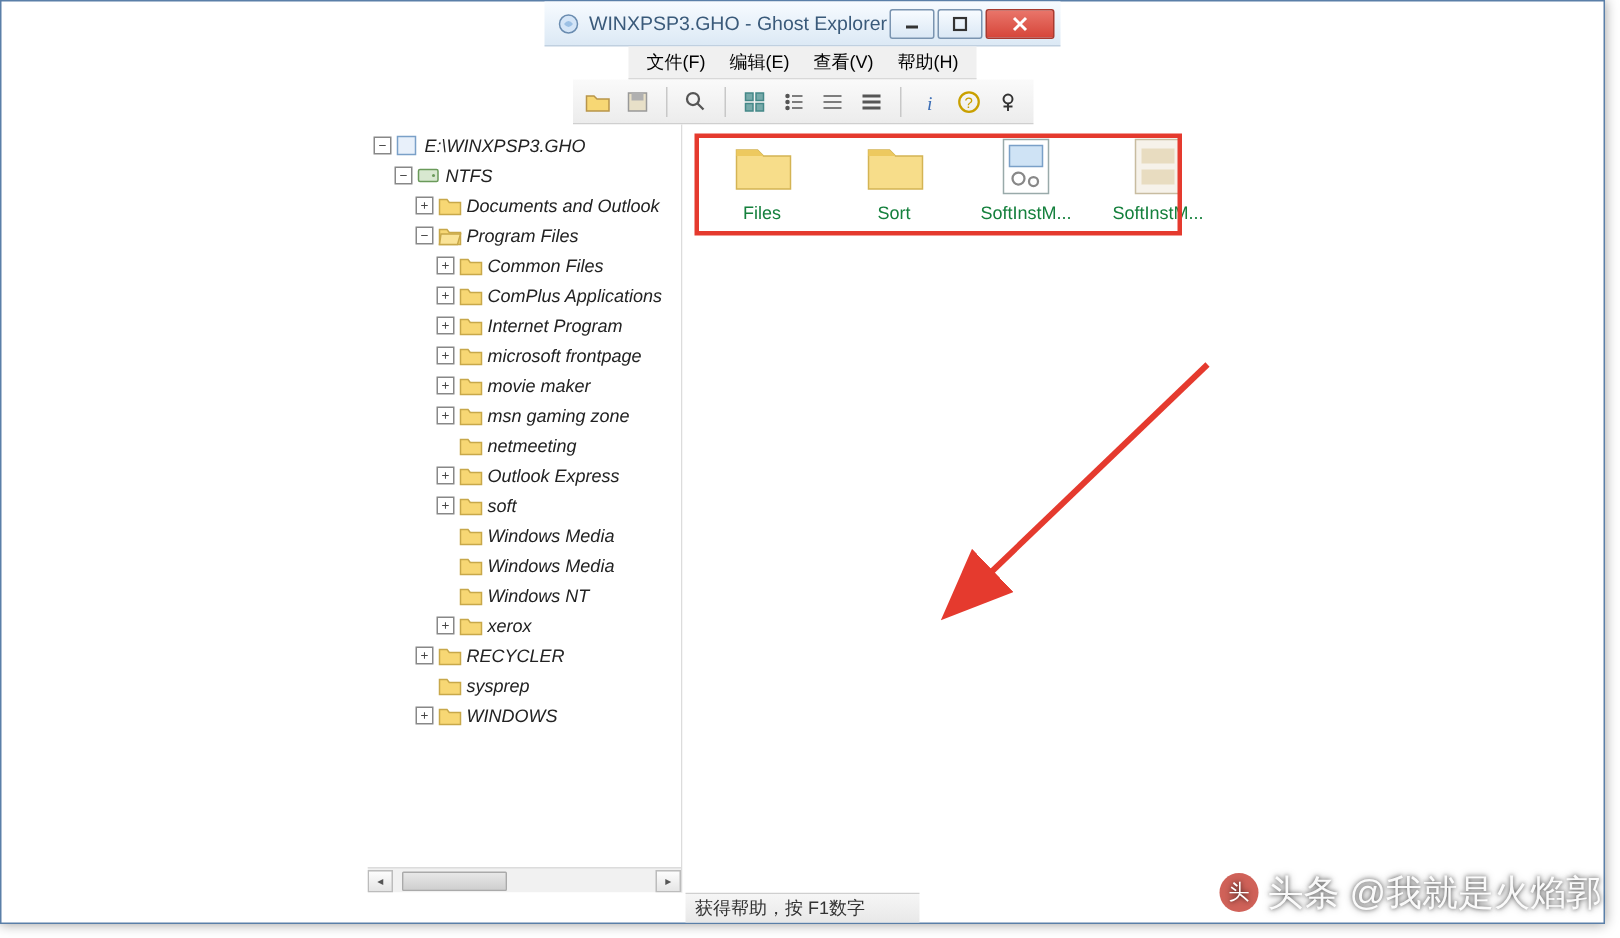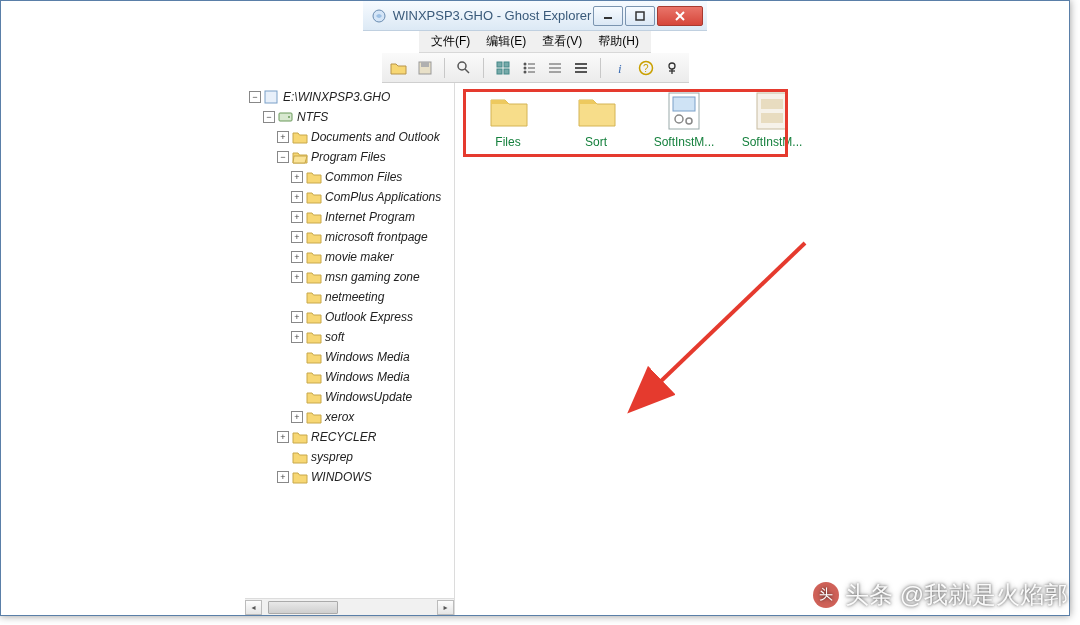--- a/index.html
+++ b/index.html
@@ -474,21 +474,21 @@
                           </div>
                         </li>
                         <li>
                           <div class="tree-row">
                             <span class="tree-toggle empty"></span>
                             <span class="tree-icon">
                               <svg width="16" height="14">
                                 <path d="M1 3h5l1.5 2H15v8H1z" fill="#f7d774" stroke="#c8a84a"></path>
                               </svg>
                             </span>
-                            <span class="tree-label">WindowsUpdate</span>
+                            <span class="tree-label">Windows NT</span>
                           </div>
                         </li>
                         <li>
                           <div class="tree-row">
                             <span class="tree-toggle">+</span>
                             <span class="tree-icon">
                               <svg width="16" height="14">
                                 <path d="M1 3h5l1.5 2H15v8H1z" fill="#f7d774" stroke="#c8a84a"></path>
                               </svg>
                             </span>
@@ -591,18 +591,22 @@
         <defs>
             <marker id="ah" markerWidth="12" markerHeight="10" refX="10" refY="5" orient="auto">
               <path d="M0 0 L12 5 L0 10 z" fill="#e53a2e"></path>
             </marker>
           </defs>
         <line x1="180" y1="10" x2="8" y2="175" stroke="#e53a2e" stroke-width="4" marker-end="url(#ah)"></line>
       </svg>
     </div>
   </div>
 
+  <div class="statusbar">
+    <span class="sb-left">获得帮助，按 F1</span>
+    <span class="sb-right">数字</span>
+  </div>
 </div>
 
 <div class="watermark">
   <span class="wm-icon">头</span>
   <span>头条 @我就是火焰郭</span>
 </div>
 
 </body></html>

